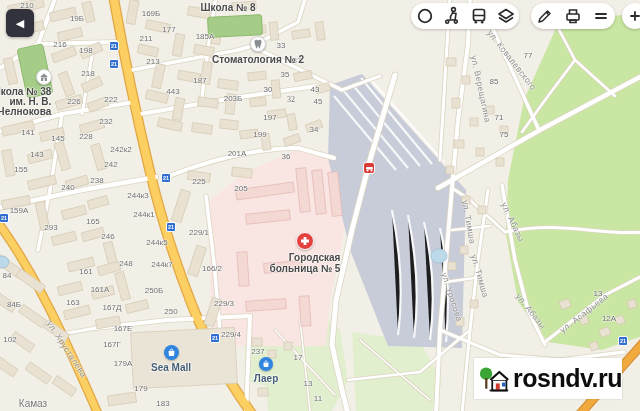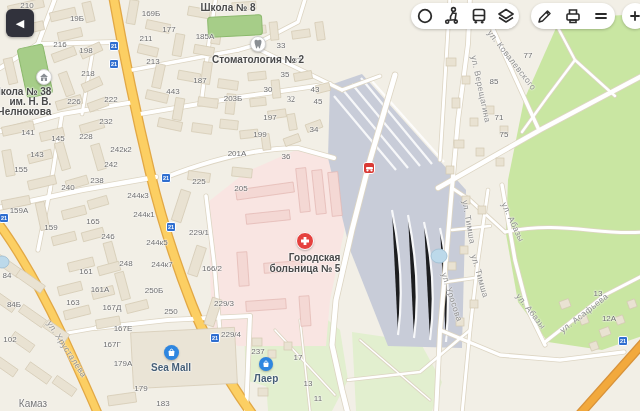--- a/index.html
+++ b/index.html
@@ -327,21 +327,21 @@
       <div class="hn" style="left: 111px; top: 164px;">242</div>
       <div class="hn" style="left: 97px; top: 180px;">238</div>
       <div class="hn" style="left: 68px; top: 187px;">240</div>
       <div class="hn" style="left: 138px; top: 195px;">244к3</div>
       <div class="hn" style="left: 144px; top: 214px;">244к1</div>
       <div class="hn" style="left: 157px; top: 242px;">244к5</div>
       <div class="hn" style="left: 162px; top: 264px;">244к7</div>
       <div class="hn" style="left: 154px; top: 290px;">250Б</div>
       <div class="hn" style="left: 171px; top: 311px;">250</div>
       <div class="hn" style="left: 19px; top: 210px;">159А</div>
-      <div class="hn" style="left: 51px; top: 227px;">159</div>
+      <div class="hn" style="left: 51px; top: 227px;">293</div>
       <div class="hn" style="left: 93px; top: 221px;">165</div>
       <div class="hn" style="left: 108px; top: 236px;">246</div>
       <div class="hn" style="left: 126px; top: 263px;">248</div>
       <div class="hn" style="left: 86px; top: 271px;">161</div>
       <div class="hn" style="left: 100px; top: 289px;">161А</div>
       <div class="hn" style="left: 73px; top: 302px;">163</div>
       <div class="hn" style="left: 112px; top: 307px;">167Д</div>
       <div class="hn" style="left: 123px; top: 328px;">167Е</div>
       <div class="hn" style="left: 112px; top: 344px;">167Г</div>
       <div class="hn" style="left: 7px; top: 275px;">84</div>
@@ -513,14 +513,26 @@
     </div>
   </div>
 
   <div class="round-btn">
     <svg width="22" height="22" viewBox="-11 -11 22 22" stroke="#2b2b2b" stroke-width="1.8" stroke-linecap="round">
         <path d="M-4,0 H4"></path>
         <path d="M0,-4 V4"></path>
       </svg>
   </div>
 
+  <div class="watermark">
+    <svg width="36" height="34" viewBox="0 0 34 34" style="margin-left:5px;">
+      <circle cx="8" cy="11" r="7" fill="#3aa435"></circle>
+      <rect x="7" y="16" width="2.5" height="12" fill="#5b3a1e"></rect>
+      <rect x="15" y="18" width="16" height="12" fill="#fff" stroke="#111" stroke-width="2"></rect>
+      <path d="M13,18 L23,9 L33,18" fill="#fff" stroke="#111" stroke-width="2.4" stroke-linejoin="round"></path>
+      <rect x="19" y="22" width="4.5" height="8" fill="#d03c30"></rect>
+      <rect x="26" y="21" width="4" height="4.5" fill="#2a5fc4"></rect>
+      <path d="M12,30 H33" stroke="#111" stroke-width="2"></path>
+    </svg>
+    <span class="wm-text">rosndv.ru</span>
+  </div>
 
 </div>
 
 </body></html>

